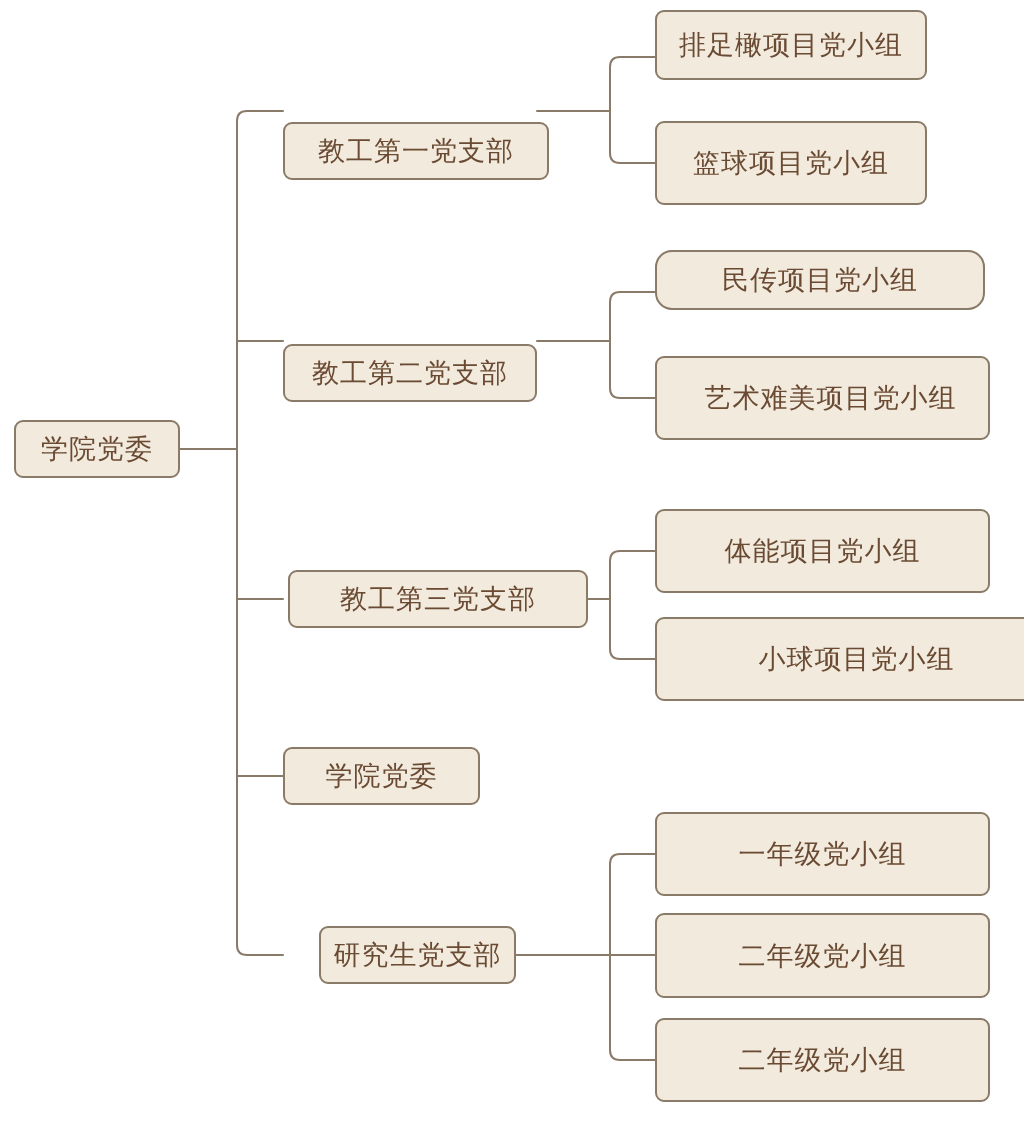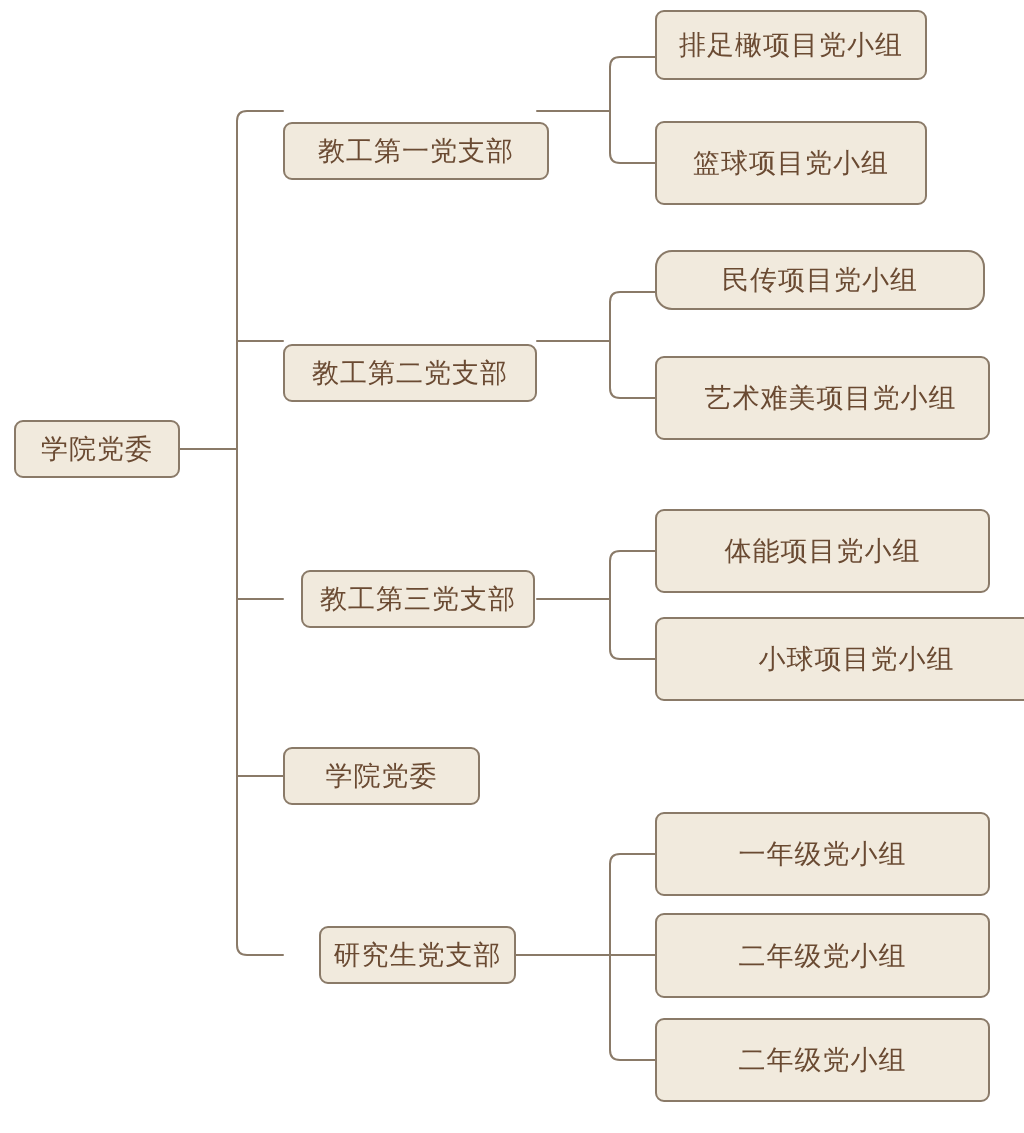--- a/index.html
+++ b/index.html
@@ -69,21 +69,21 @@
     <path d="M480,955 L655,955"></path>
     <path d="M655,854 L620,854 Q610,854 610,864 L610,1050 Q610,1060 620,1060 L655,1060"></path>
   </svg>
 
   <div class="node" style="left:14px; top:420px; width:166px; height:58px;">学院党委</div>
 
   <div class="node" style="left:283px; top:82px; width:266px; height:58px;margin-top:40px;">教工第一党支部</div>
 
   <div class="node" style="left:283px; top:312px; width:254px; height:58px;margin-top:32px;">教工第二党支部</div>
 
-  <div class="node" style="left:301px; top:570px; width:234px; height:58px;">教工第三党支部</div>
+  <div class="node" style="left:288px; top:570px; width:300px; height:58px;">教工第三党支部</div>
 
   <div class="node" style="left:283px; top:747px; width:197px; height:58px;">学院党委</div>
 
   <div class="node" style="left:283px; top:926px; width:197px; height:58px;margin-left:36px;">研究生党支部</div>
 
   <div class="node" style="left:655px; top:10px; width:272px; height:70px;">排足橄项目党小组</div>
 
   <div class="node" style="left:655px; top:121px; width:272px; height:84px;">篮球项目党小组</div>
 
   <div class="node" style="left:655px; top:250px; width:330px; height:60px;border-radius:17px;">民传项目党小组</div>

